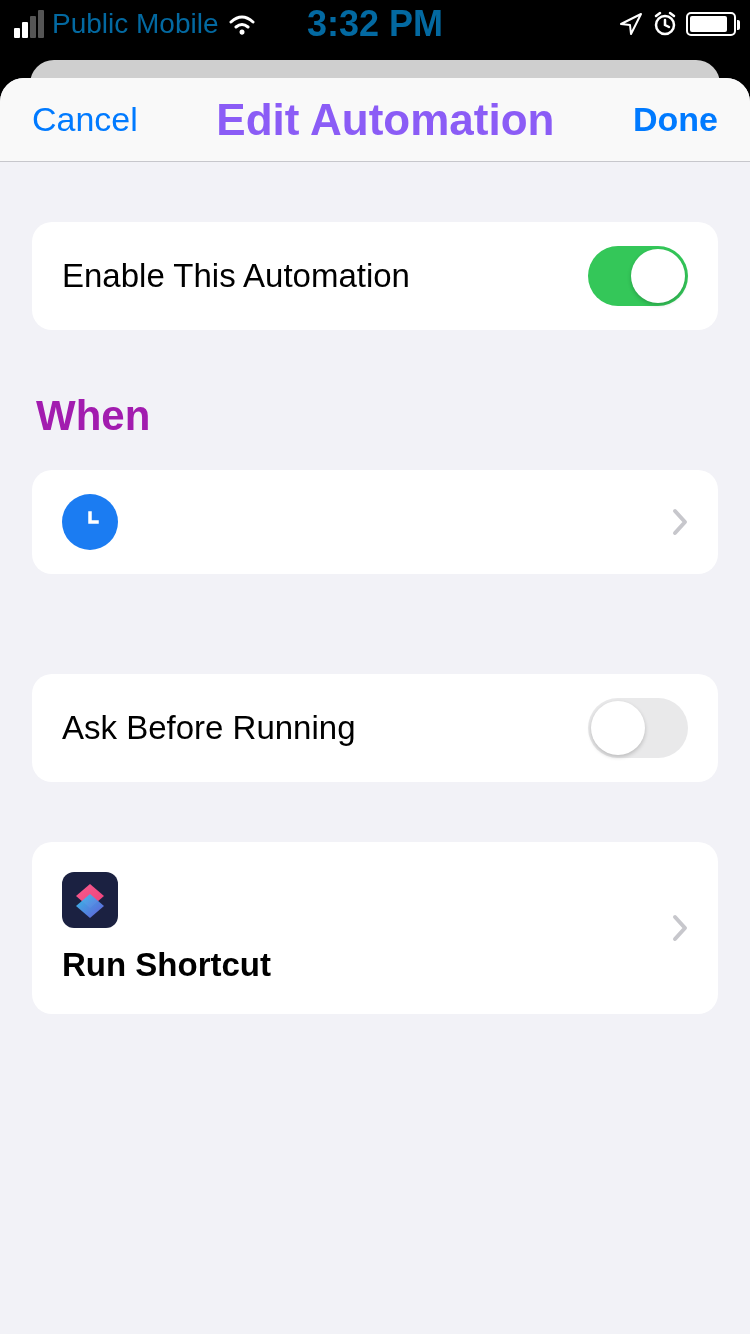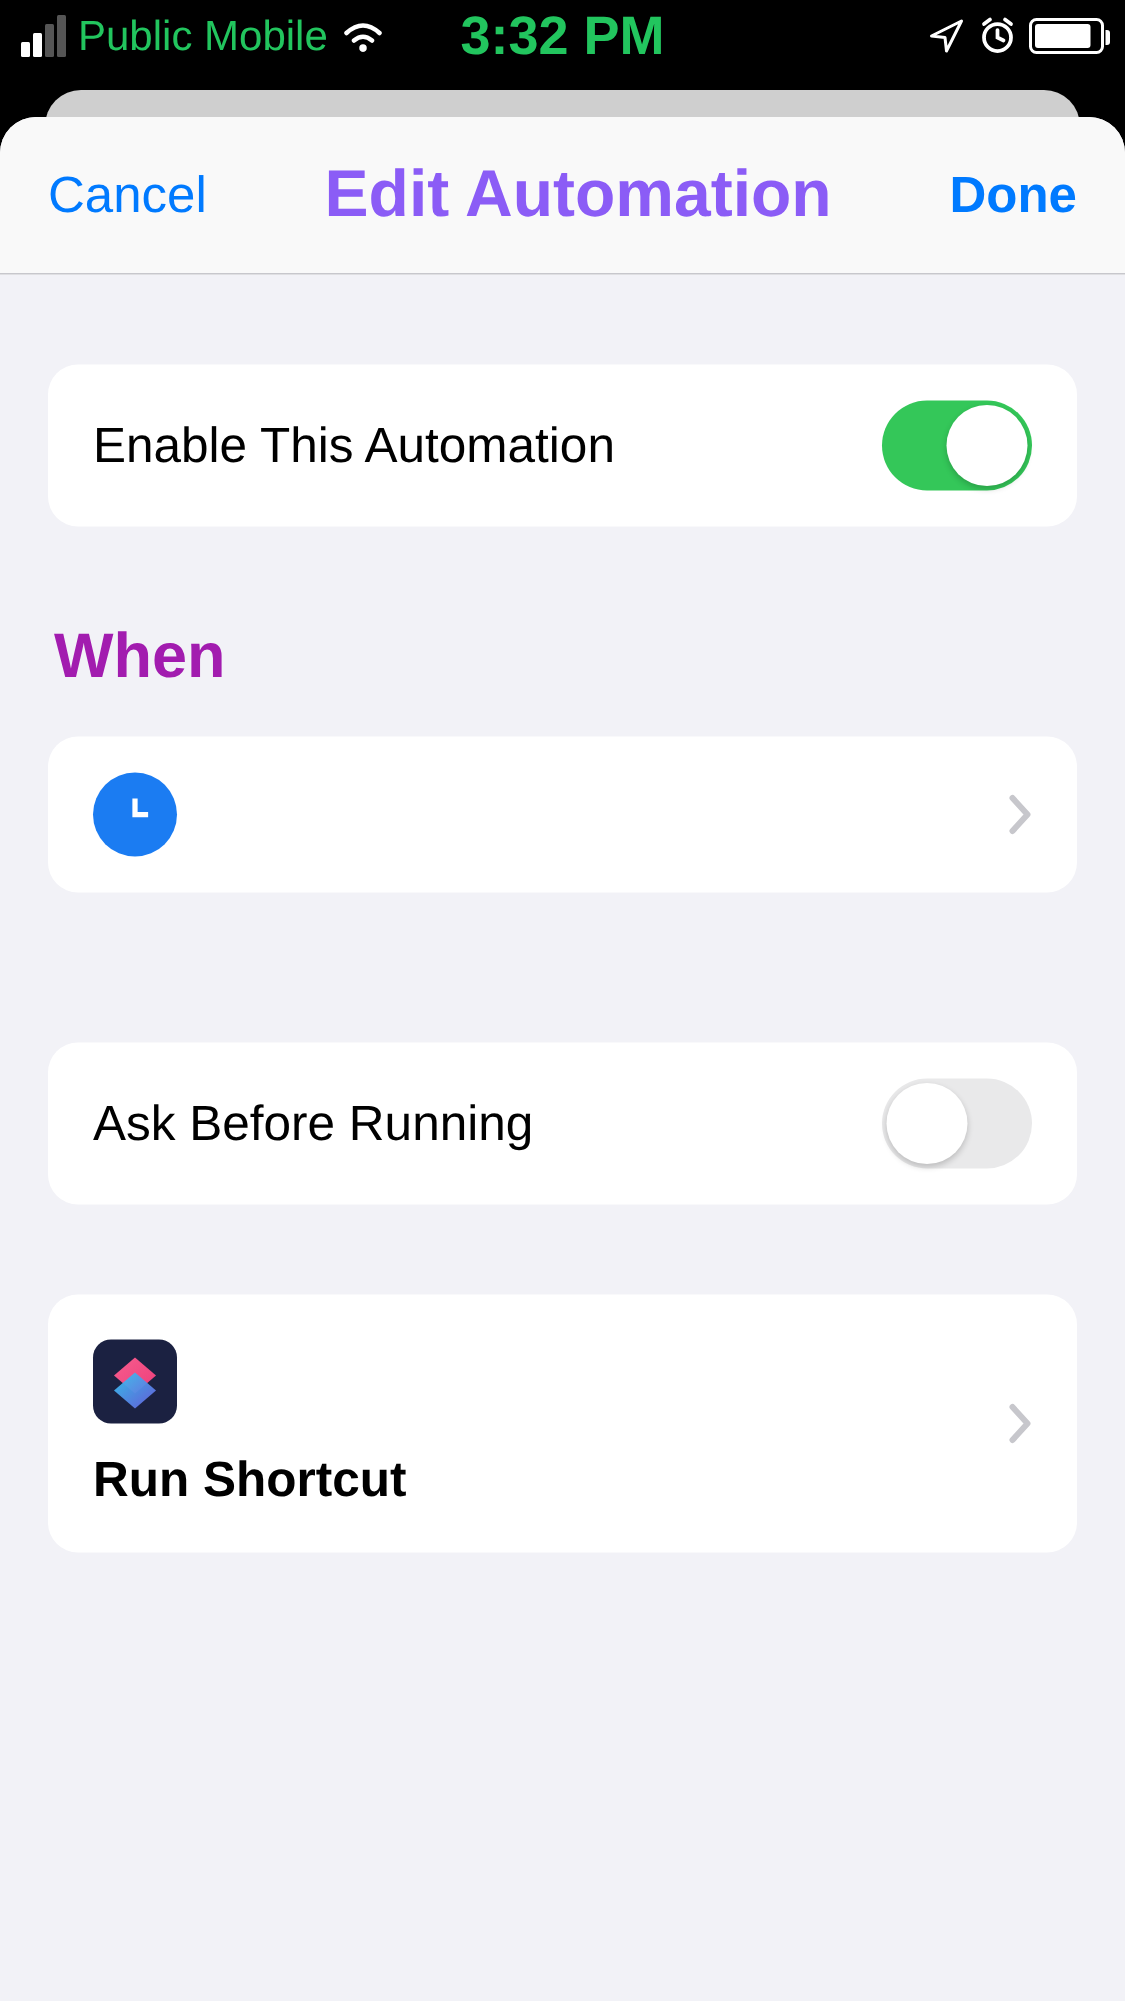--- a/index.html
+++ b/index.html
@@ -10,21 +10,21 @@
       background: #000;
       overflow: hidden;
       position: relative;
     }
     
     .status-bar {
       position: absolute;
       top: 0; left: 0; right: 0;
       height: 48px;
       background: #000;
-      color: #22c55e;
+      color: #0369a1;
       display: flex;
       align-items: center;
       padding: 0 14px;
       font-size: 28px;
     }
     .status-left { display: flex; align-items: center; gap: 8px; }
     .signal-bars { display: flex; align-items: flex-end; gap: 2px; }
     .signal-bars span { width: 6px; background: #fff; border-radius: 1px; }
     .signal-bars span:nth-child(1){ height: 10px; }
     .signal-bars span:nth-child(2){ height: 16px; }
@@ -50,21 +50,21 @@
 
     
     .sheet {
       position: absolute;
       top: 78px; left: 0; right: 0; bottom: 0;
       background: #f2f2f7;
       border-radius: 24px 24px 0 0;
       overflow: hidden;
     }
     .nav-bar {
-      height: 105px;
+      height: 84px;
       display: flex;
       align-items: center;
       justify-content: space-between;
       padding: 0 32px;
       background: #f9f9f9;
       border-bottom: 1px solid #c7c7cc;
     }
     .nav-link { color: #007aff; font-size: 34px; font-weight: 400; cursor: pointer; }
     .nav-done { font-weight: 700; }
     .nav-title { font-size: 44px; font-weight: 700; color: #8b5cf6; }

